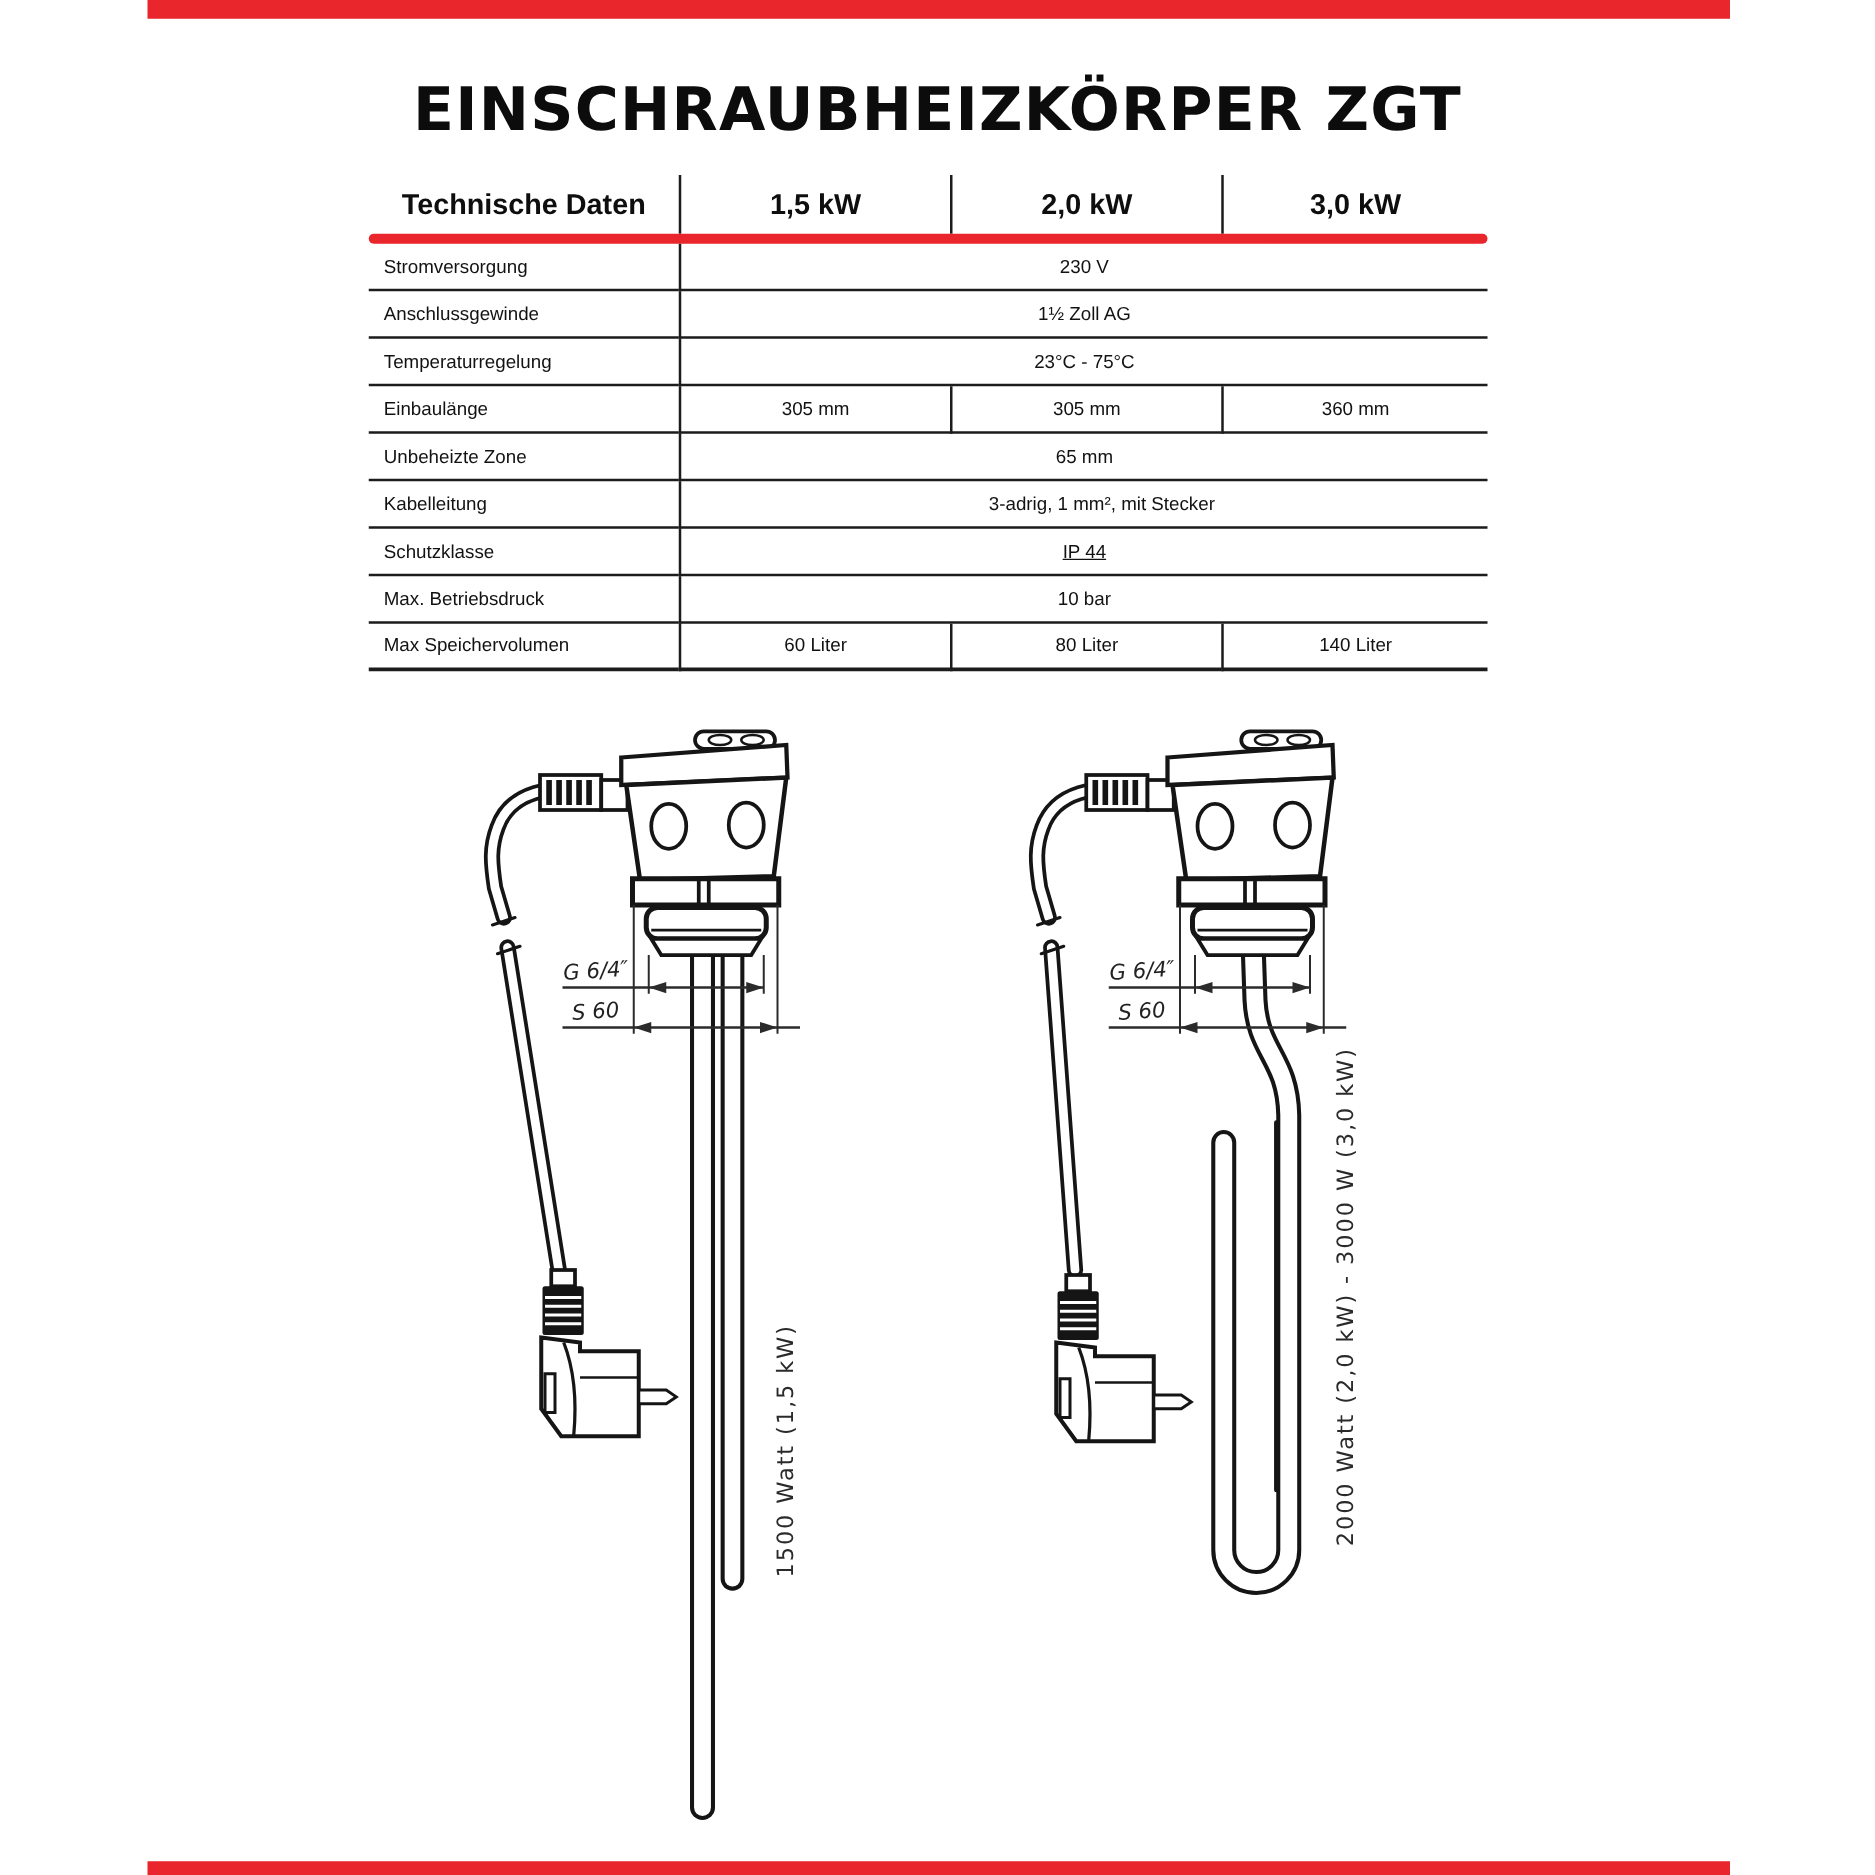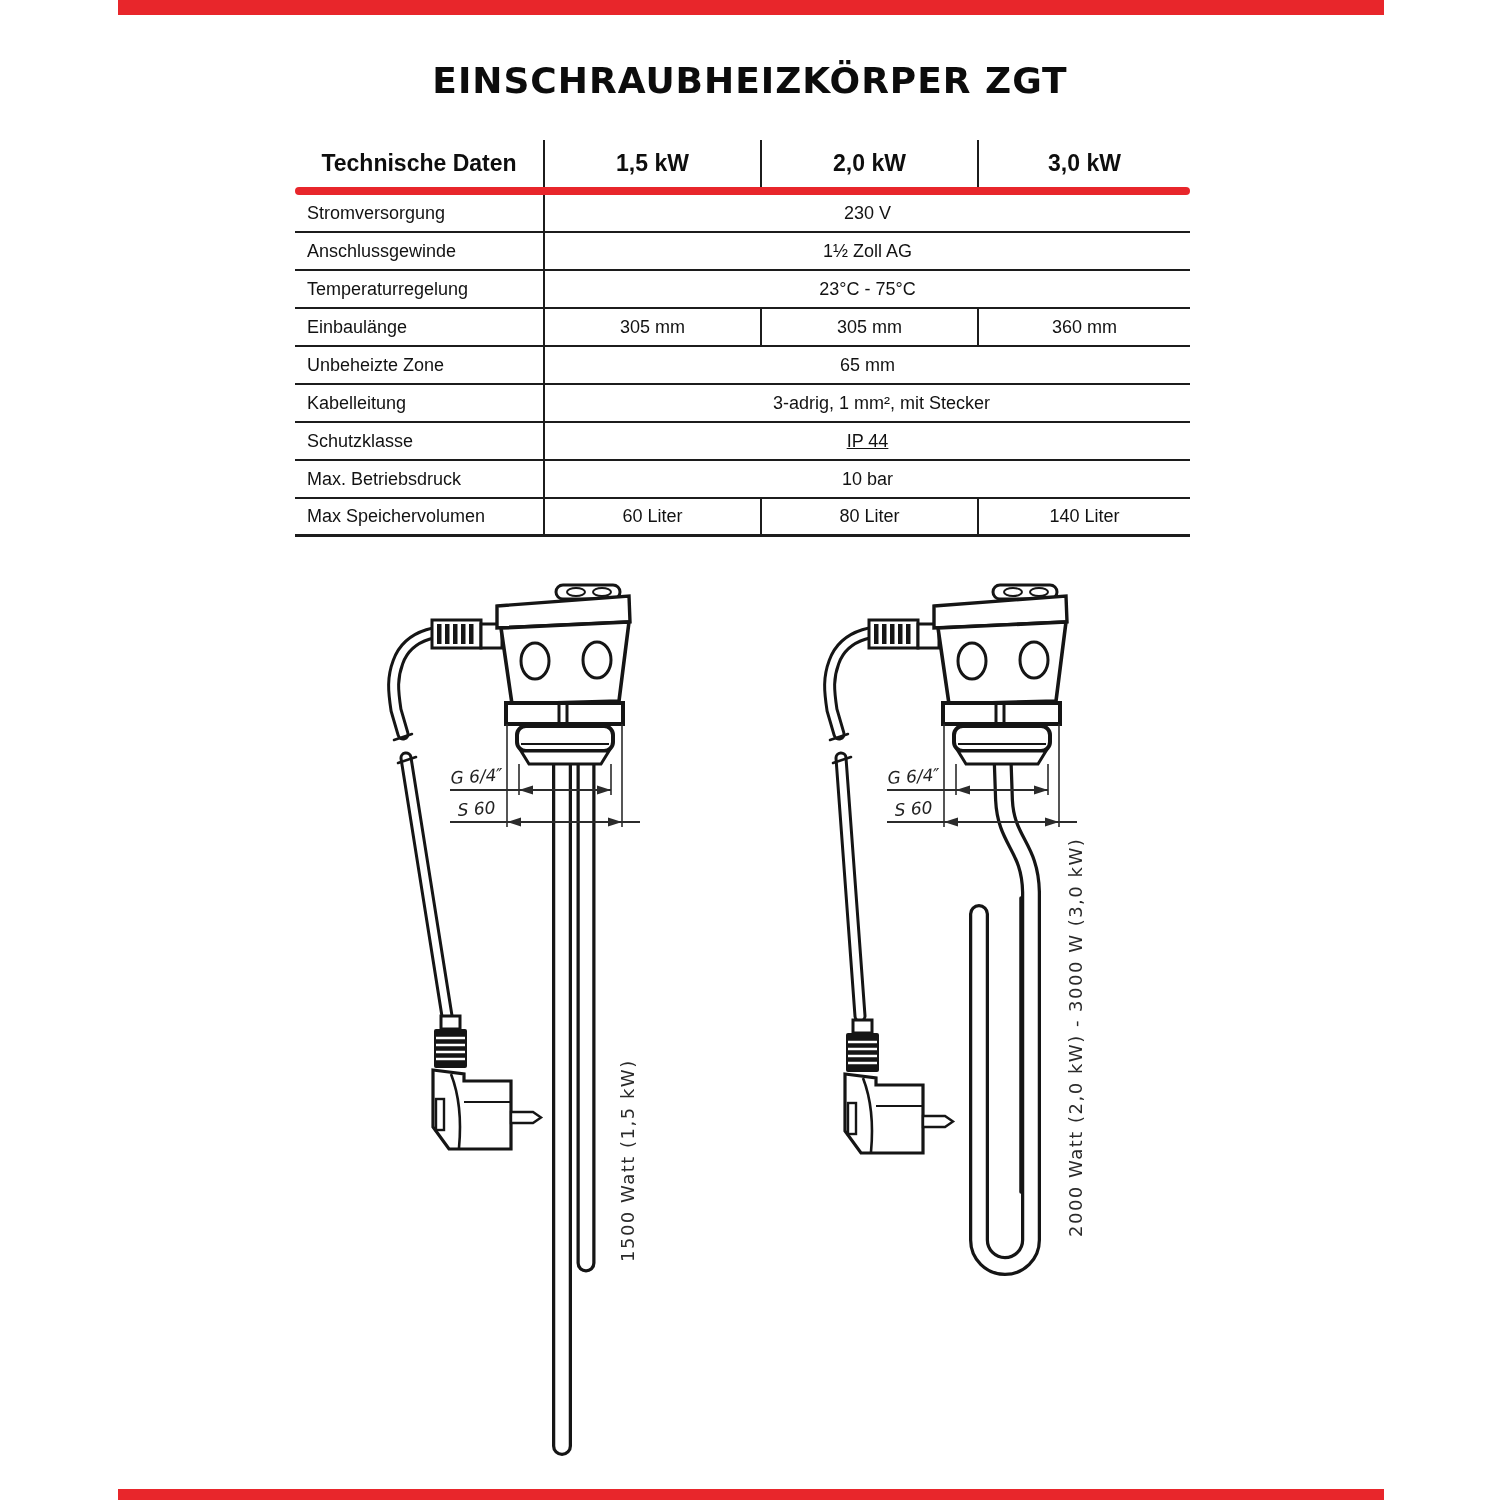--- a/index.html
+++ b/index.html
@@ -8,37 +8,37 @@
     width:1500px; height:1500px; position:relative; overflow:hidden;
     font-family:"Liberation Sans", sans-serif; color:#141414;
   }
   .red-bar { position:absolute; left:118px; width:1266px; background:var(--red); }
   .red-bar.top { top:0; height:15px; }
   .red-bar.bottom { top:1489px; height:11px; }
 
   .page-title {
     position:absolute; top:60px; left:0; width:100%;
     text-align:center; font-family:"DejaVu Sans", sans-serif;
-    font-size:36px; font-weight:bold; letter-spacing:1px; color:#0c0c0c;
+    font-size:48px; font-weight:bold; letter-spacing:1px; color:#0c0c0c;
   }
 
   
   .spec-table {
     position:absolute; left:295px; top:140px; width:895px;
     display:grid; grid-template-columns:248px 217px 217px 213px;
   }
   .th {
     height:47px; display:flex; align-items:center; justify-content:center;
     font-weight:bold; font-size:23px; color:#0e0e0e; box-sizing:border-box;
   }
   .th-val { border-left:2.5px solid #1c1c1c; }
   .red-rule { grid-column:1 / -1; height:8px; background:var(--red); border-radius:4px; }
   .td {
     height:38px; display:flex; align-items:center; box-sizing:border-box;
-    font-size:18px; color:#121212; border-bottom:2px solid #1c1c1c;
+    font-size:15px; color:#121212; border-bottom:2px solid #1c1c1c;
     white-space:nowrap;
   }
   .td-label { padding-left:12px; }
   .td-val { justify-content:center; border-left:2.5px solid #1c1c1c; }
   .td-last { border-bottom-width:3px; }
 
   
   .drawing-svg { position:absolute; left:0; top:0; width:1500px; height:1500px; }
   .dim-label { font-family:"DejaVu Sans", sans-serif; font-style:italic; font-size:17px; fill:#222; }
   .power-label { font-family:"DejaVu Sans", sans-serif; font-size:18px; letter-spacing:1.5px; fill:#2a2a2a; }

